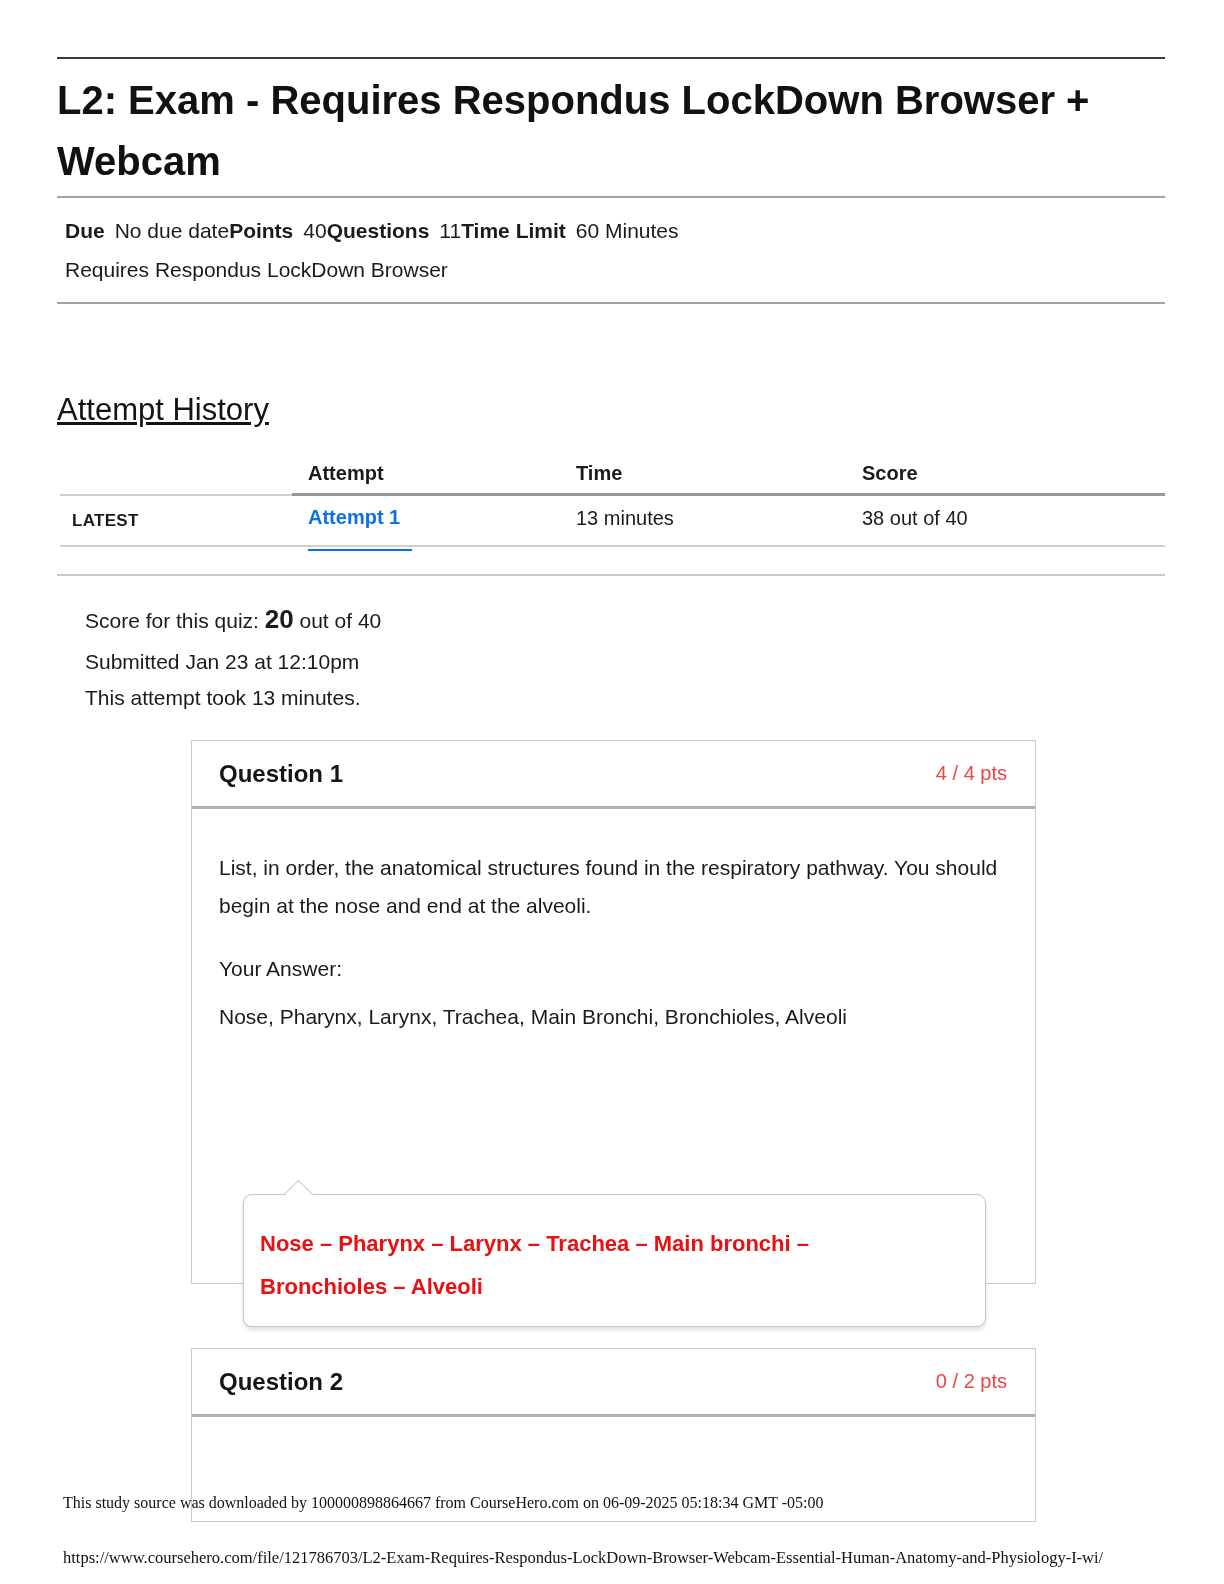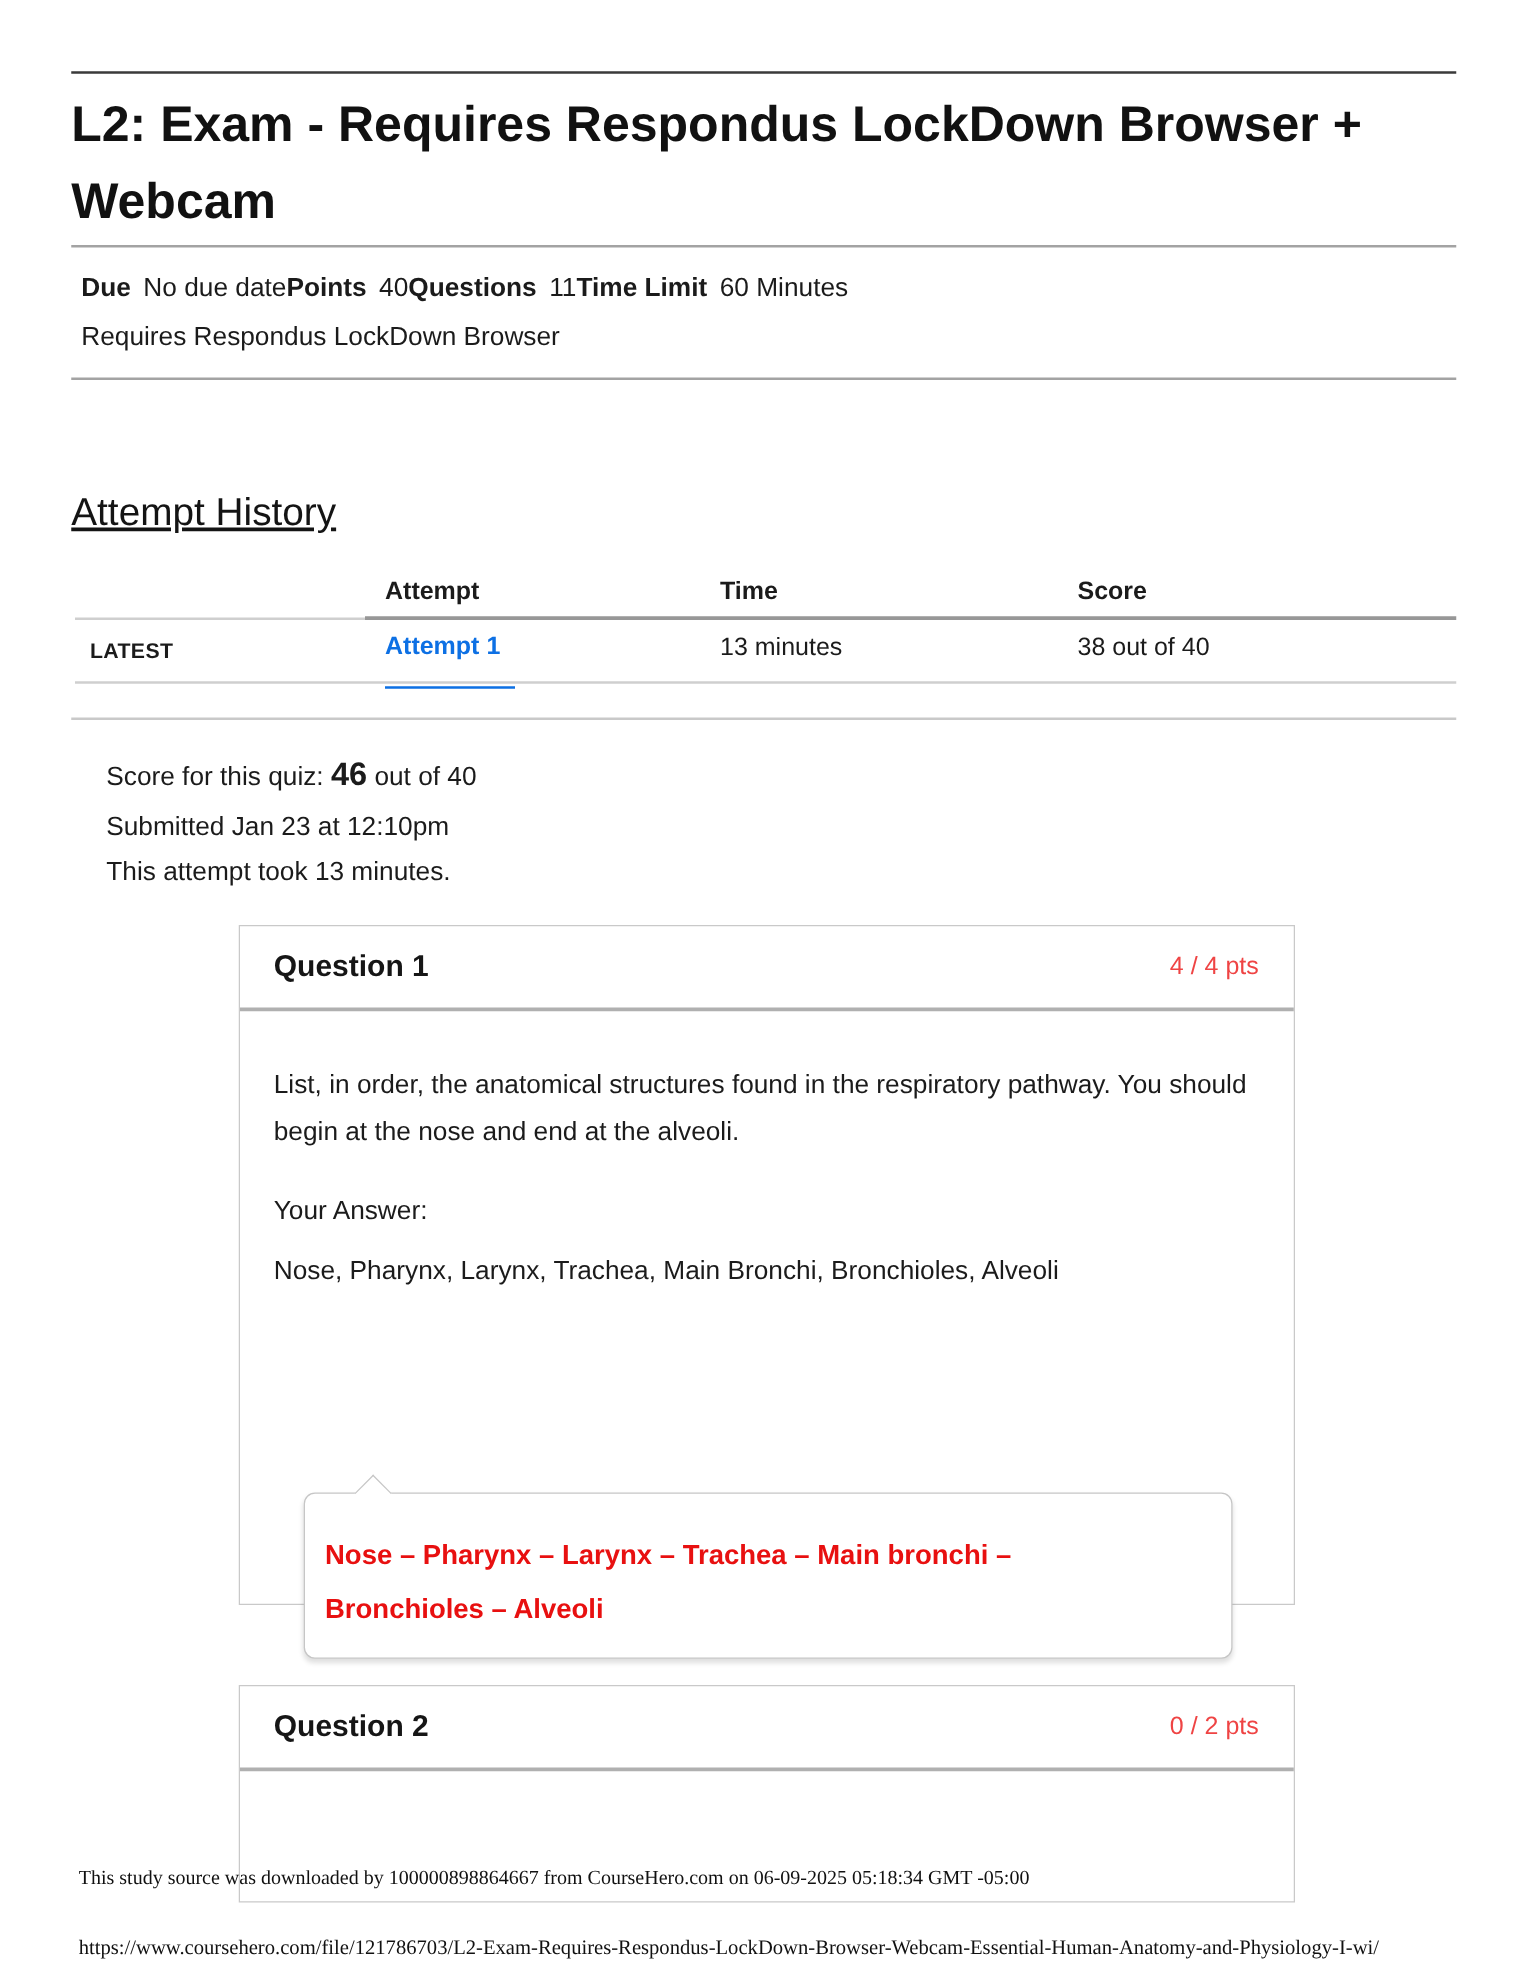--- a/index.html
+++ b/index.html
@@ -131,21 +131,21 @@
   <div class="row-tag">LATEST</div>
   <a class="attempt-link" href="#">Attempt 1</a>
   <div class="row-time">13 minutes</div>
   <div class="row-score">38 out of 40</div>
 
   <div class="row-line"></div>
   <div class="section-line"></div>
 
   <div class="sum1">
     <span>Score for this quiz:</span>
-    <span class="score-big">46</span>
+    <span class="score-big">20</span>
     <span>out of 40</span>
   </div>
   <div class="sum2">Submitted Jan 23 at 12:10pm</div>
   <div class="sum3">This attempt took 13 minutes.</div>
 
   <section class="qcard qcard-1">
     <div class="qhead">
       <span class="qtitle">Question 1</span>
       <span class="qpts">4 / 4 pts</span>
     </div>

